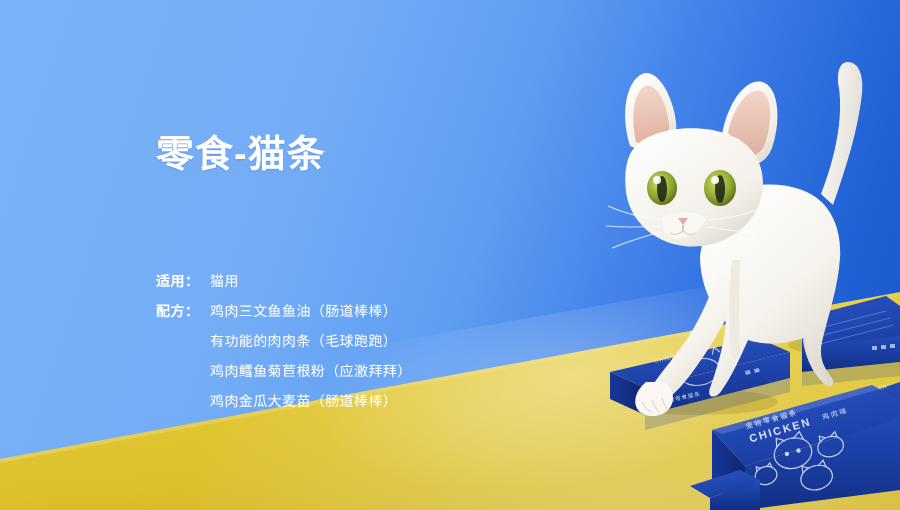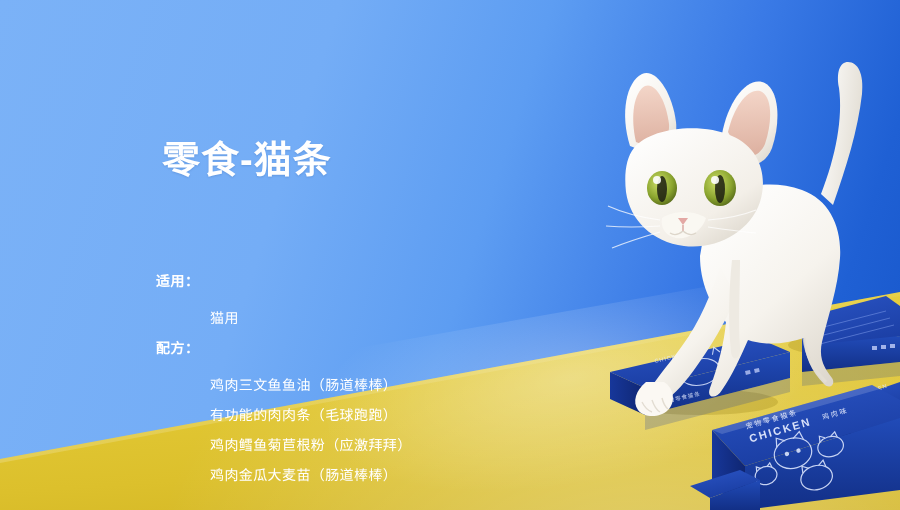--- a/index.html
+++ b/index.html
@@ -73,21 +73,21 @@
     position: absolute;
     left: 152px;
     top: 128px;
     color: #ffffff;
   }
   .title {
     font-size: 38px;
     font-weight: bold;
     letter-spacing: 1px;
     line-height: 44px;
-    margin: 10px;
+    margin: 4px;
     text-shadow: 0 1px 2px rgba(20,60,130,.18);
     white-space: nowrap;
   }
   .subtitle {
     margin: 0;
     position: absolute;
     top: 94px;
     left: 0;
     font-size: 17px;
     font-weight: normal;
@@ -110,21 +110,20 @@
   }
   .spec-label {
     font-weight: bold;
     width: 54px;
     flex: 0 0 54px;
     letter-spacing: .5px;
   }
   .spec-values {
     display: flex;
     flex-direction: column;
-    margin-top: 37px;
   }
   .spec-value {
     font-weight: normal;
     letter-spacing: .4px;
     white-space: nowrap;
   }
 
   
   .cat {
     position: absolute;

